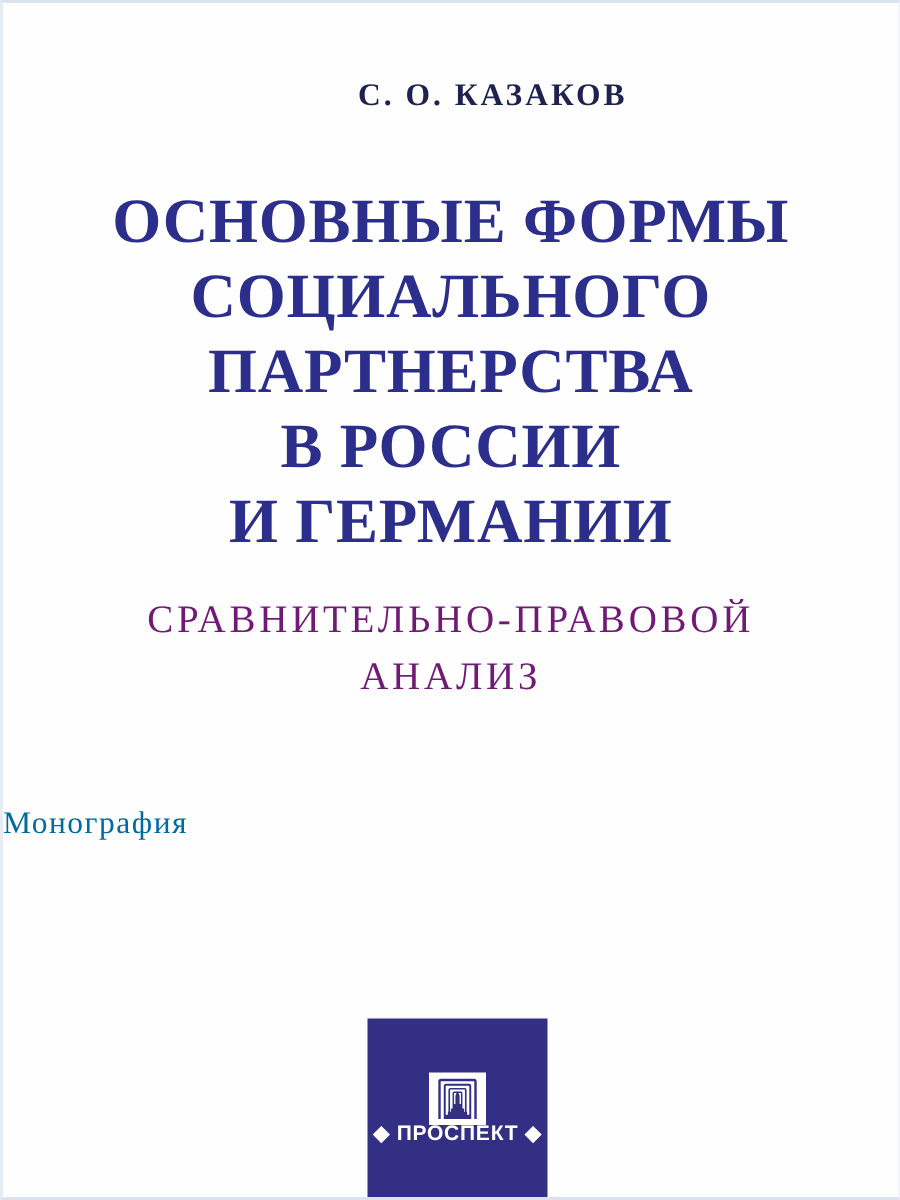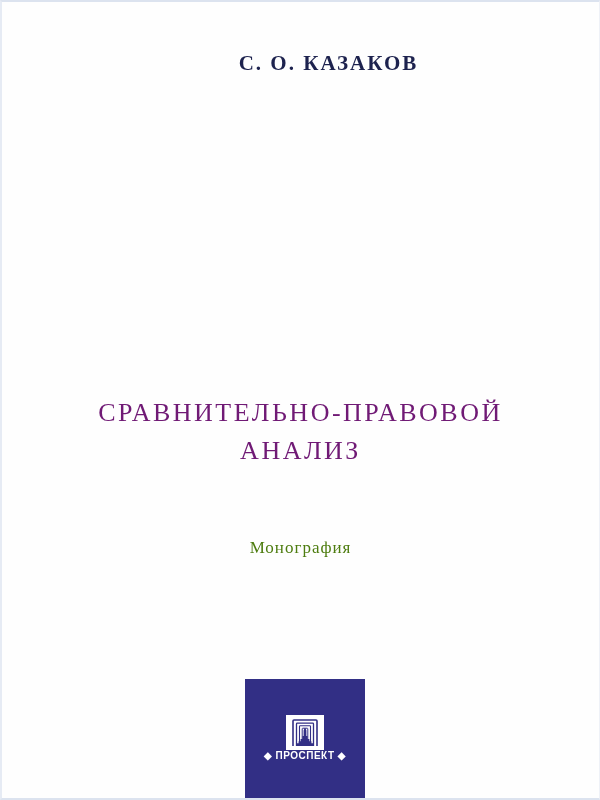--- a/index.html
+++ b/index.html
@@ -58,25 +58,25 @@
   .subtitle .subtitle-line {
     font-size: 26px;
     line-height: 38px;
     letter-spacing: 2.5px;
   }
   .edition {
     position: absolute;
     top: 532px;
     left: 0;
     width: 100%;
-    text-align: center;
-    font-size: 17px;
+    text-align: left;
+    font-size: 21px;
     line-height: 28px;
     letter-spacing: 1px;
-    color: #4d7c0f;
+    color: #0369a1;
   }
   .publisher-block {
     position: absolute;
     left: 243px;
     top: 677px;
     width: 120px;
     height: 123px;
     background: #322f85;
   }
   .emblem-square {
@@ -93,34 +93,41 @@
     height: 35px;
   }
   .publisher-name {
     position: absolute;
     left: 0;
     top: 72px;
     width: 100%;
     text-align: center;
     font-family: "Liberation Sans", sans-serif;
     font-weight: bold;
-    font-size: 10px;
+    font-size: 14px;
     line-height: 9px;
     letter-spacing: 0.5px;
     color: #ffffff;
     white-space: nowrap;
   }
 </style>
 </head>
 <body>
 
 <div class="cover">
 
   <div class="author">С. О. КАЗАКОВ</div>
 
+  <div class="title">
+    <div class="title-line">ОСНОВНЫЕ ФОРМЫ</div>
+    <div class="title-line">СОЦИАЛЬНОГО</div>
+    <div class="title-line">ПАРТНЕРСТВА</div>
+    <div class="title-line">В РОССИИ</div>
+    <div class="title-line">И ГЕРМАНИИ</div>
+  </div>
 
   <div class="subtitle">
     <div class="subtitle-line">СРАВНИТЕЛЬНО-ПРАВОВОЙ</div>
     <div class="subtitle-line">АНАЛИЗ</div>
   </div>
 
   <div class="edition">Монография</div>
 
   <div class="publisher-block">
     <div class="emblem-square">

